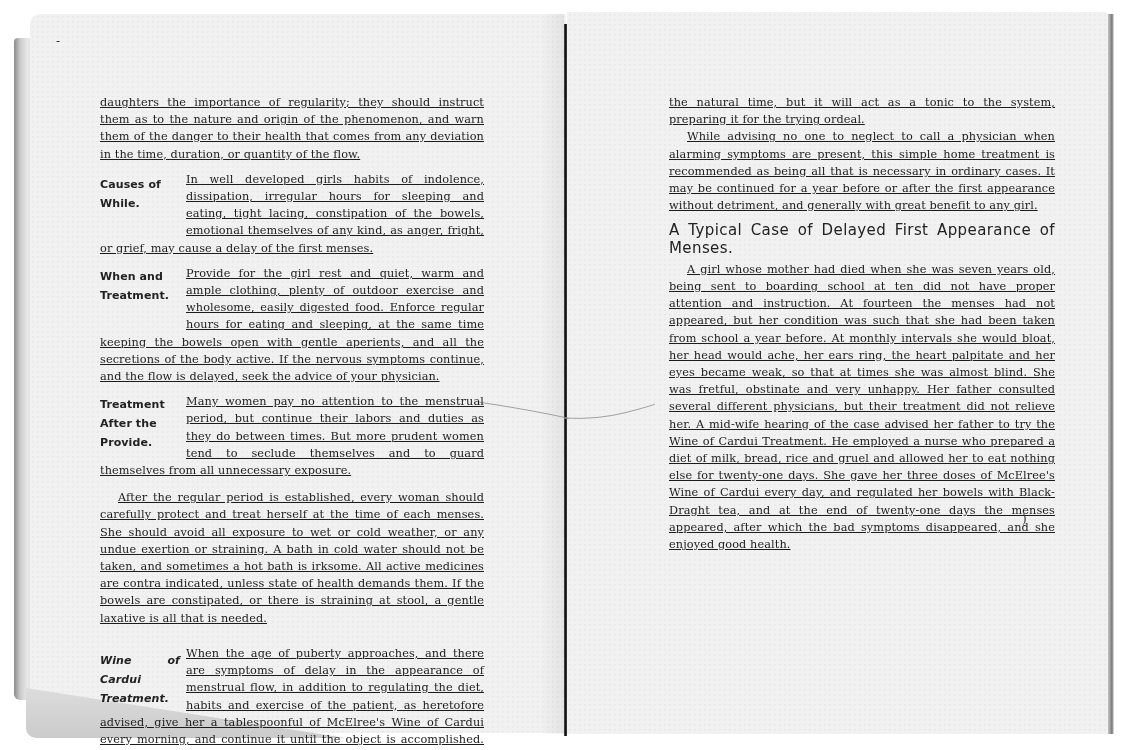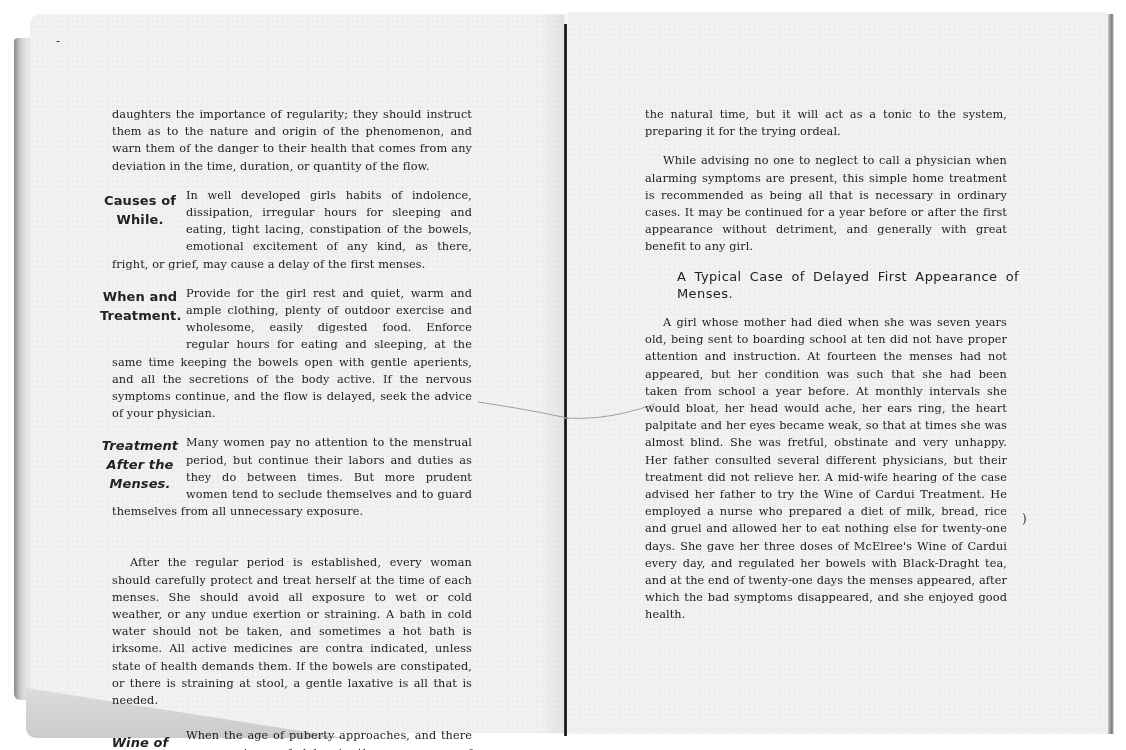--- a/index.html
+++ b/index.html
@@ -39,35 +39,35 @@
     border-bottom-left-radius: 10px;
   }
   .tear {
     position: absolute; left: 478px; top: 400px; width: 180px; height: 22px;
   }
   .text-block {
     position: absolute; font-size: 11.3px; line-height: 17.2px; text-align: justify;
     letter-spacing: 0.1px;
   }
   .left-text { left: 100px; top: 94px; width: 384px; }
-  .right-text { left: 633px; top: 94px; width: 386px; }
-  p { margin: 12px; }
+  .right-text { left: 669px; top: 94px; width: 386px; }
+  p { margin: 0; text-decoration: underline; }
   .indent { text-indent: 18px; }
   .section { position: relative; margin-top: 8px; }
   .side-label {
     position: absolute; left: 0; width: 80px;
     font-family: "DejaVu Sans", "Liberation Sans", sans-serif; font-weight: bold;
-    font-size: 13px; line-height: 19px; color: #222; text-align: center;
+    font-size: 11px; line-height: 19px; color: #222; 
   }
   .float-space { float: left; width: 86px; height: 52px; }
   .float-space.tall { height: 68px; }
   .heading {
     margin-top: 8px; margin-bottom: 4px;
-    font-family: "DejaVu Sans", "Liberation Sans", sans-serif; font-size: 13px;
-    letter-spacing: 0.4px; color: #222; margin-left: 44px;
+    font-family: "DejaVu Sans", "Liberation Sans", sans-serif; font-size: 15px;
+    letter-spacing: 0.4px; color: #222;
   }
   .gap { height: 10px; }
   .mark { position: absolute; color: #333; font-size: 12px; }
 </style>
 </head>
 <body>
 
 <div class="book">
   <div class="stack-left"></div>
   <div class="stack-right"></div>
@@ -83,37 +83,37 @@
 
   <div class="text-block left-text">
     <p>daughters the importance of regularity; they should instruct them as to the nature and origin of the phenomenon, and warn them of the danger to their health that comes from any deviation in the time, duration, or quantity of the flow.</p>
 
     <div class="section">
       <div class="side-label" style="top:4px;">
         <div>Causes of</div>
         <div>While.</div>
       </div>
       <div class="float-space"></div>
-      <p>In well developed girls habits of indolence, dissipation, irregular hours for sleeping and eating, tight lacing, constipation of the bowels, emotional excitement of any kind, as there, fright, or grief, may cause a delay of the first menses.</p>
+      <p>In well developed girls habits of indolence, dissipation, irregular hours for sleeping and eating, tight lacing, constipation of the bowels, emotional themselves of any kind, as anger, fright, or grief, may cause a delay of the first menses.</p>
     </div>
 
     <div class="section">
       <div class="side-label" style="top:2px;">
         <div>When and</div>
         <div>Treatment.</div>
       </div>
       <div class="float-space"></div>
       <p>Provide for the girl rest and quiet, warm and ample clothing, plenty of outdoor exercise and wholesome, easily digested food. Enforce regular hours for eating and sleeping, at the same time keeping the bowels open with gentle aperients, and all the secretions of the body active. If the nervous symptoms continue, and the flow is delayed, seek the advice of your physician.</p>
     </div>
 
     <div class="section">
-      <div class="side-label" style="top:2px;font-style:italic;">
+      <div class="side-label" style="top:2px;">
         <div>Treatment</div>
         <div>After the</div>
-        <div>Menses.</div>
+        <div>Provide.</div>
       </div>
       <div class="float-space tall"></div>
       <p>Many women pay no attention to the menstrual period, but continue their labors and duties as they do between times. But more prudent women tend to seclude themselves and to guard themselves from all unnecessary exposure.</p>
     </div>
 
     <div class="gap"></div>
     <p class="indent">After the regular period is established, every woman should carefully protect and treat herself at the time of each menses. She should avoid all exposure to wet or cold weather, or any undue exertion or straining. A bath in cold water should not be taken, and sometimes a hot bath is irksome. All active medicines are contra indicated, unless state of health demands them. If the bowels are constipated, or there is straining at stool, a gentle laxative is all that is needed.</p>
 
     <div class="section" style="margin-top:18px;">
       <div class="side-label" style="top:6px;font-style:italic;">

